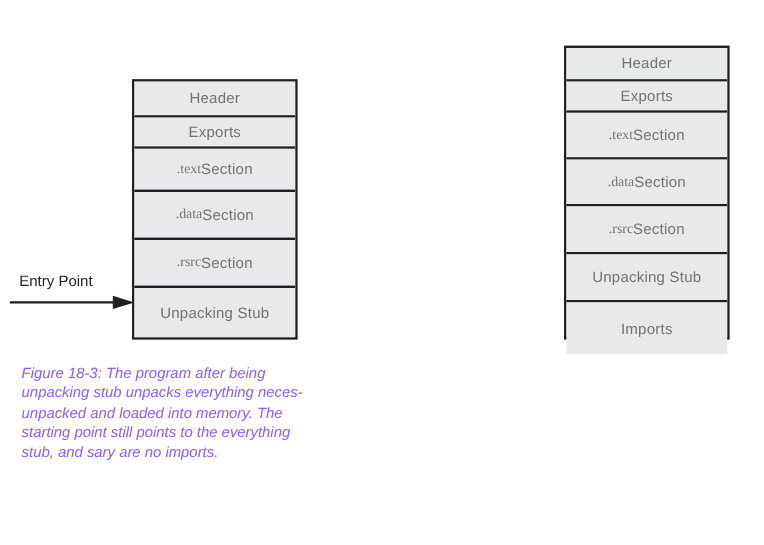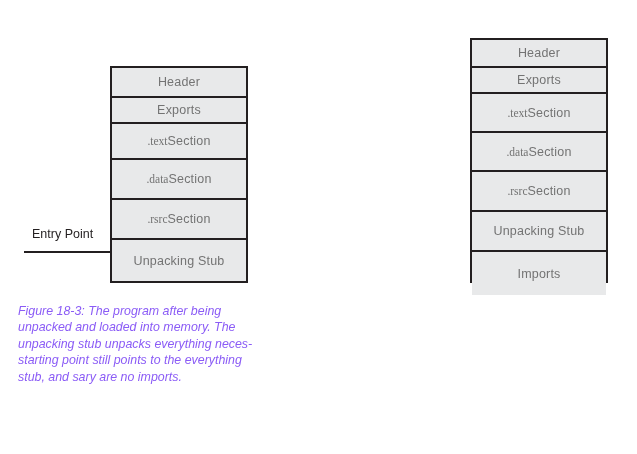--- a/index.html
+++ b/index.html
@@ -51,21 +51,21 @@
   .mono {
     font-family: Liberation Serif, serif;
     font-size: 11.5px;
     letter-spacing: 0px;
   }
 
   
   .entry-annotation {
     position: absolute;
   }
-  #entry-left  { left: 24px;  top: 228px; width: 106px; height: 36px; }
+  #entry-left  { left: 8px;  top: 228px; width: 106px; height: 36px; }
 
   .entry-label {
     font-size: 12.5px;
     color: #231f20;
     white-space: nowrap;
     line-height: 1;
   }
   #entry-left  .entry-label { padding-left: 8px; }
 
   .entry-arrow {
@@ -116,22 +116,22 @@
       <span class="mono">.rsrc</span>
         <span> Section</span>
     </div>
     <div class="layout-row" style="height:41px">
       <span>Unpacking Stub</span>
     </div>
   </div>
 
   <div class="caption" id="caption-left">
     <div class="caption-line">Figure 18-3: The program after being</div>
+    <div class="caption-line">unpacking stub unpacks everything neces-</div>
     <div class="caption-line">unpacked and loaded into memory. The</div>
-    <div class="caption-line">unpacking stub unpacks everything neces-</div>
     <div class="caption-line">starting point still points to the everything</div>
     <div class="caption-line">stub, and sary are no imports.</div>
   </div>
 
 </div>
 
 <div class="figure" id="figure-right">
 
   <div class="layout-table" id="layout-right">
     <div class="layout-row" style="height:28px">

